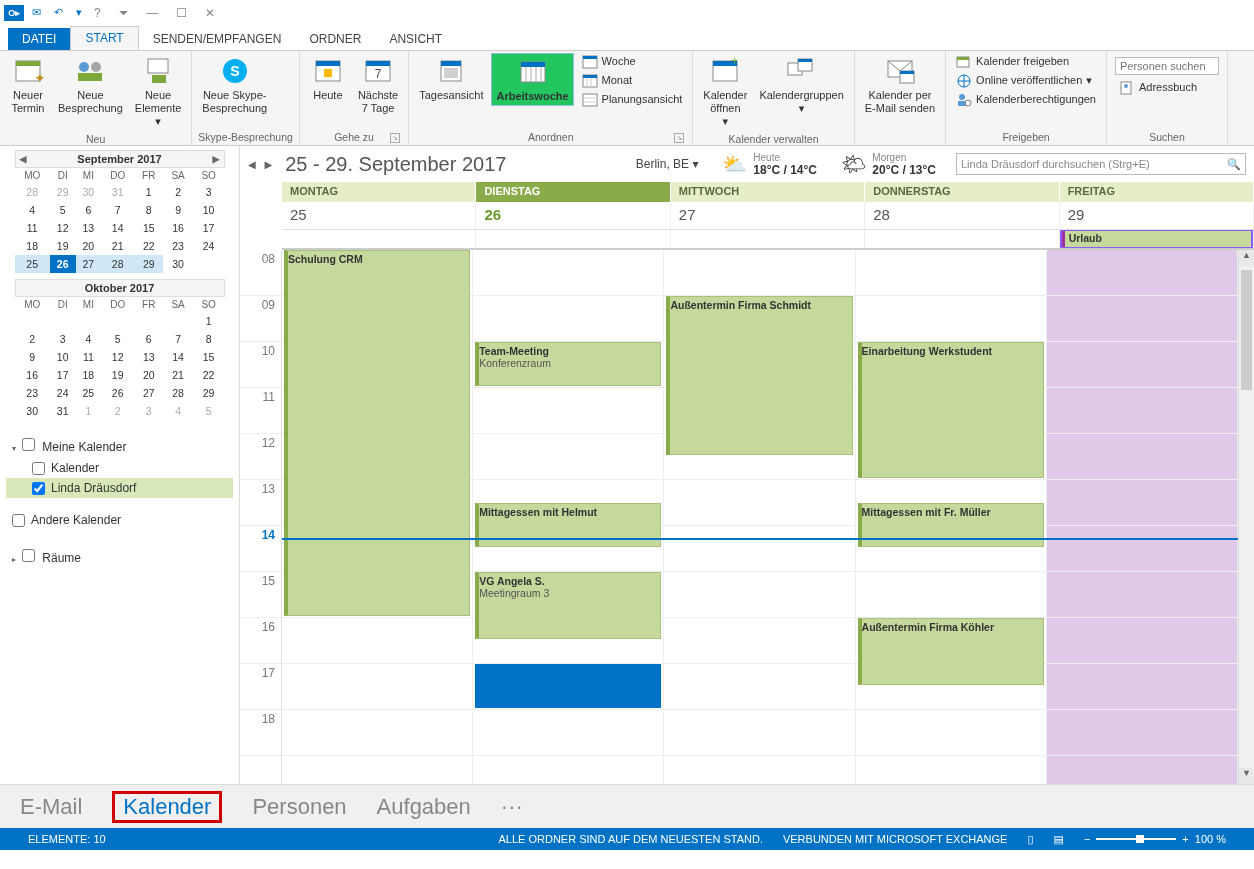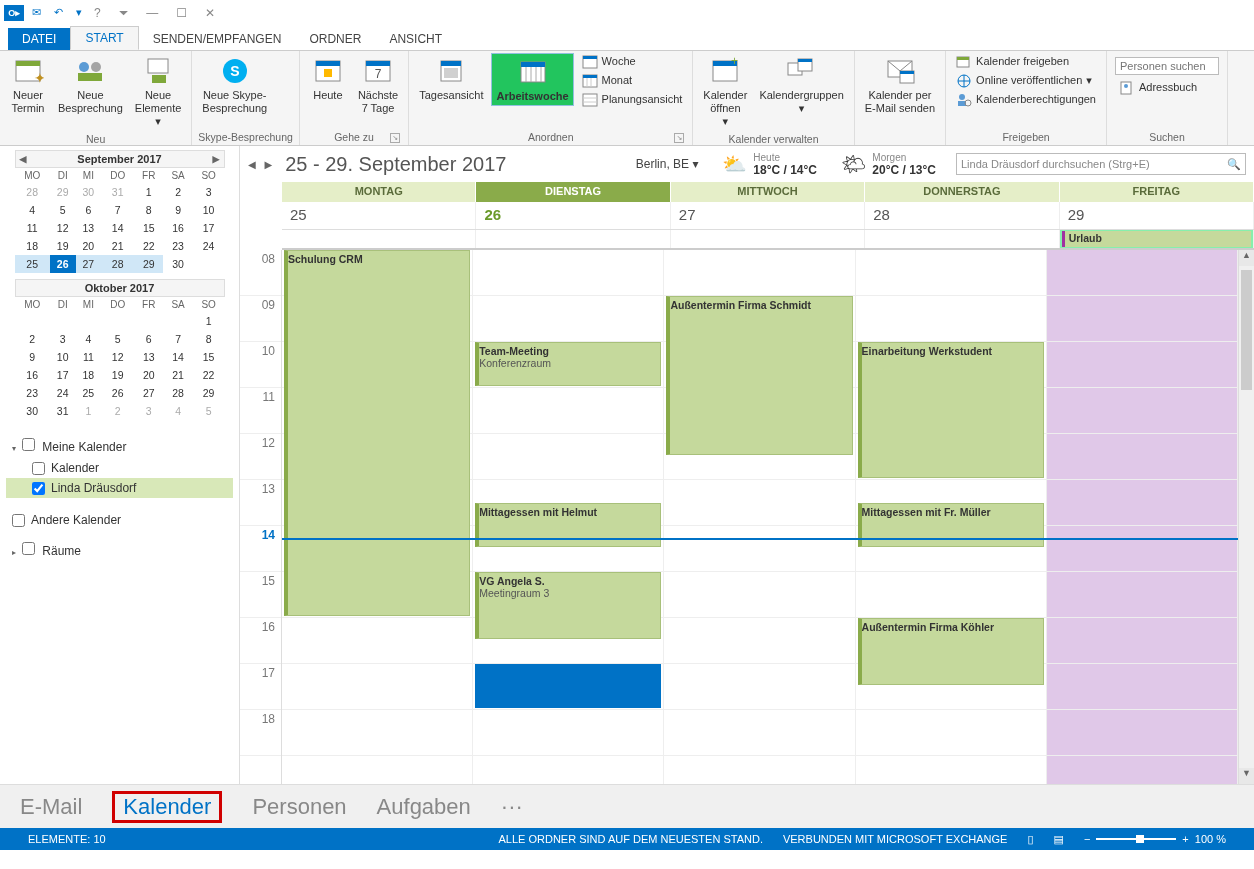--- a/index.html
+++ b/index.html
@@ -56,29 +56,29 @@
 .calhdr .nav { font-size: 10px; color: #666; letter-spacing: 3px; cursor: pointer; }
 .calhdr .range { font-size: 20px; color: #555; }
 .calhdr .loc { font-size: 12px; color: #444; margin-left: auto; }
 .calhdr .weather { display: flex; align-items: center; gap: 6px; margin-left: 14px; font-size: 11px; }
 .calhdr .weather .wic { font-size: 20px; }
 .calhdr .weather .wlbl { color: #888; font-size: 10px; }
 .calhdr .weather b { font-size: 12px; }
 .calsearch { margin-left: 10px; width: 290px; height: 22px; border: 1px solid #bbb; display: flex; align-items: center; padding: 0 4px; font-size: 11px; color: #888; }
 .calsearch .mag { margin-left: auto; color: #0072c6; }
 
-.dayhdr { display: flex; height: 20px; margin-left: 42px; text-align: center; }
+.dayhdr { display: flex; height: 20px; margin-left: 42px; }
 .dayhdr .dh { flex: 1; background: #e5eec8; border-right: 1px solid #fff; padding: 3px 8px; font-size: 11px; color: #5a6b3a; font-weight: 600; }
 .dayhdr .dh.today { background: #8aab4a; color: #fff; }
 .datehdr { display: flex; height: 28px; margin-left: 42px; border-bottom: 1px solid #ddd; }
 .datehdr .dd { flex: 1; padding: 4px 8px; font-size: 15px; color: #555; border-right: 1px solid #eee; }
 .datehdr .dd.today { color: #6a9a2a; font-weight: bold; }
 .allday { display: flex; height: 20px; margin-left: 42px; border-bottom: 2px solid #ccc; }
 .allday .adcell { flex: 1; border-right: 1px solid #eee; position: relative; }
-.allday .adcell.off { background: #86efac; }
+.allday .adcell.off { background: #8b5cf6; }
 .adev { position: absolute; left: 2px; right: 2px; top: 1px; bottom: 1px; background: #c5d99c; border-left: 3px solid #a030a0; padding: 1px 4px; font-size: 10.5px; font-weight: 600; }
 
 .grid-wrap { flex: 1; display: flex; overflow: hidden; position: relative; }
 .time-col { width: 42px; border-right: 1px solid #ddd; }
 .time-col .trow { height: 46px; border-bottom: 1px solid #eee; text-align: right; padding: 2px 6px 0 0; font-size: 12px; color: #777; }
 .time-col .trow.now { color: #0072c6; font-weight: bold; }
 .days { flex: 1; display: flex; position: relative; }
 .daycol { flex: 1; border-right: 1px solid #eee; position: relative; }
 .daycol.off { background: #e0c8e8; }
 .daycol .slot { height: 46px; border-bottom: 1px solid #eee; }
@@ -499,21 +499,21 @@
           <span>Kalender</span>
         </div>
       <div class="itm active">
           <input type="checkbox" checked="" style="">
           <span>Linda Dräusdorf</span>
         </div>
       <div class="itm" style="padding-left:6px;margin-top:12px">
           <input type="checkbox" style="">
           <span>Andere Kalender</span>
         </div>
-      <div class="grp collapsed" style="margin-top:8px"><input type="checkbox" style="margin: 0px 4px 0px 2px;"> <span>Räume</span></div>
+      <div class="grp collapsed" style="margin-top:15px"><input type="checkbox" style="margin: 0px 4px 0px 2px;"> <span>Räume</span></div>
     </div>
   </div>
 
   <div class="calview">
     <div class="calhdr">
       <span class="nav">◀ ▶</span>
       <span class="range">25 - 29. September 2017</span>
       <span class="loc"><span>Berlin, BE</span> ▾</span>
       <div class="weather">
           <span class="wic">⛅</span>

